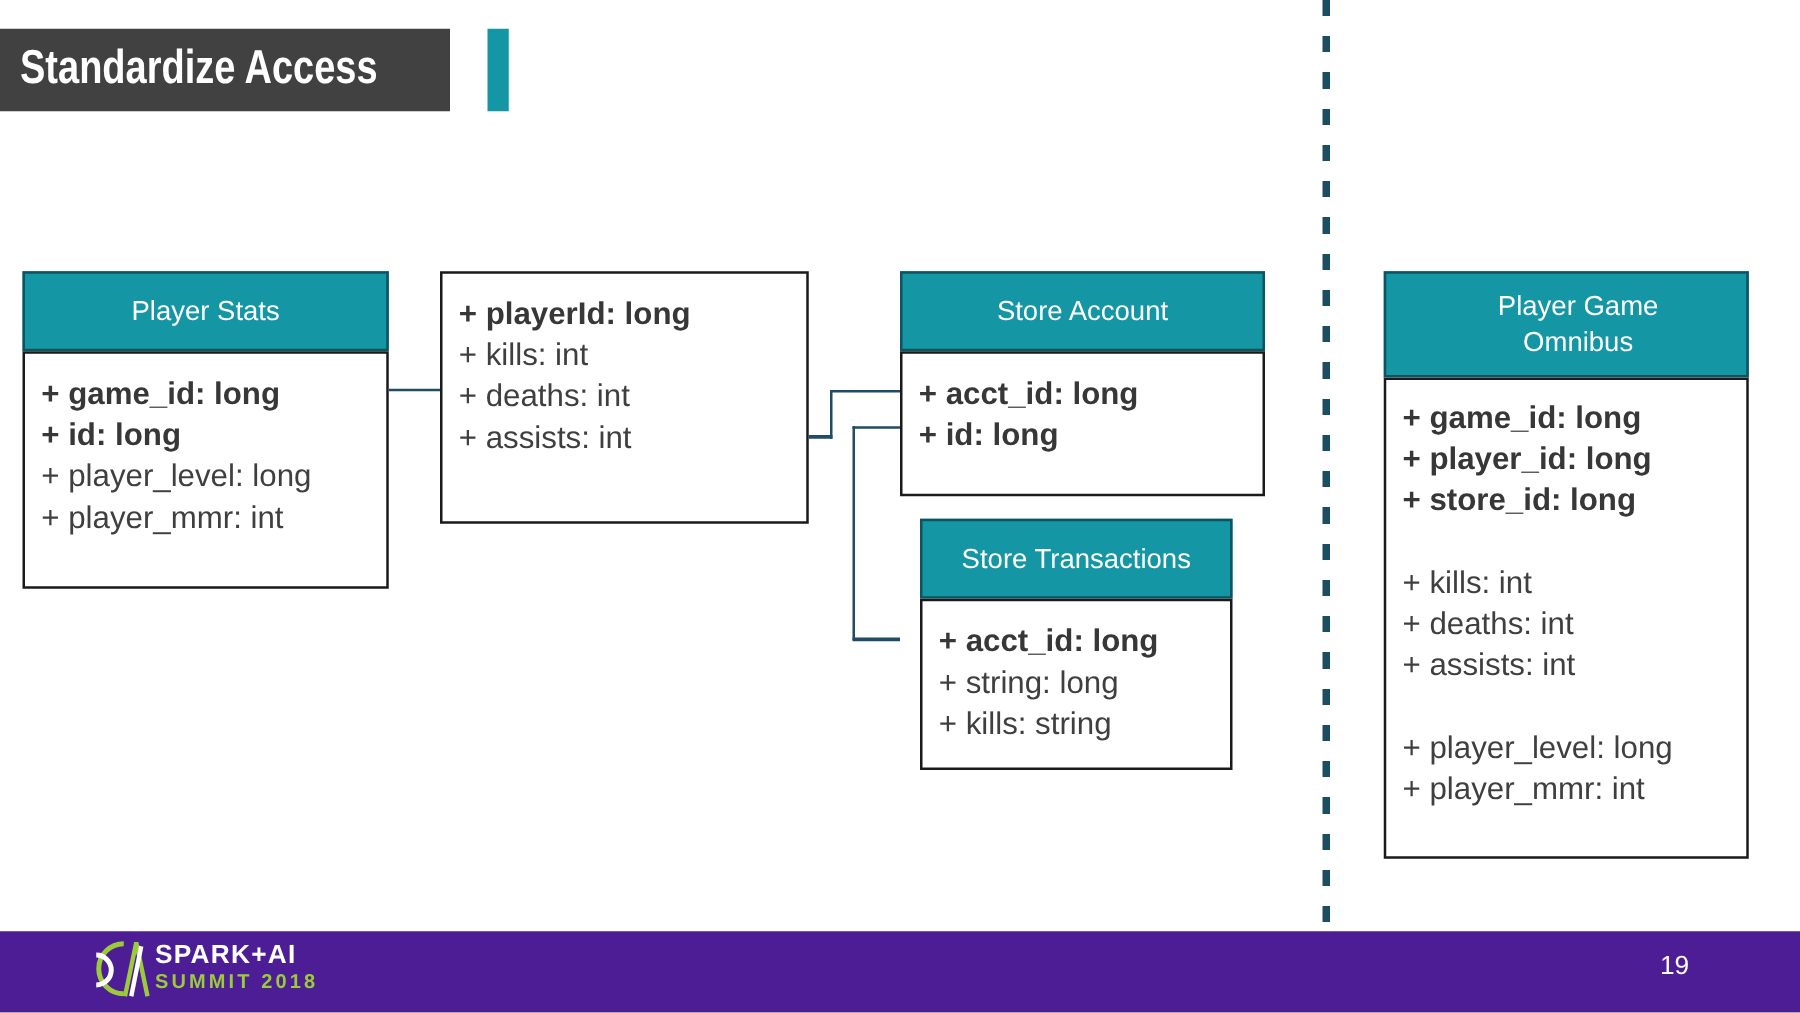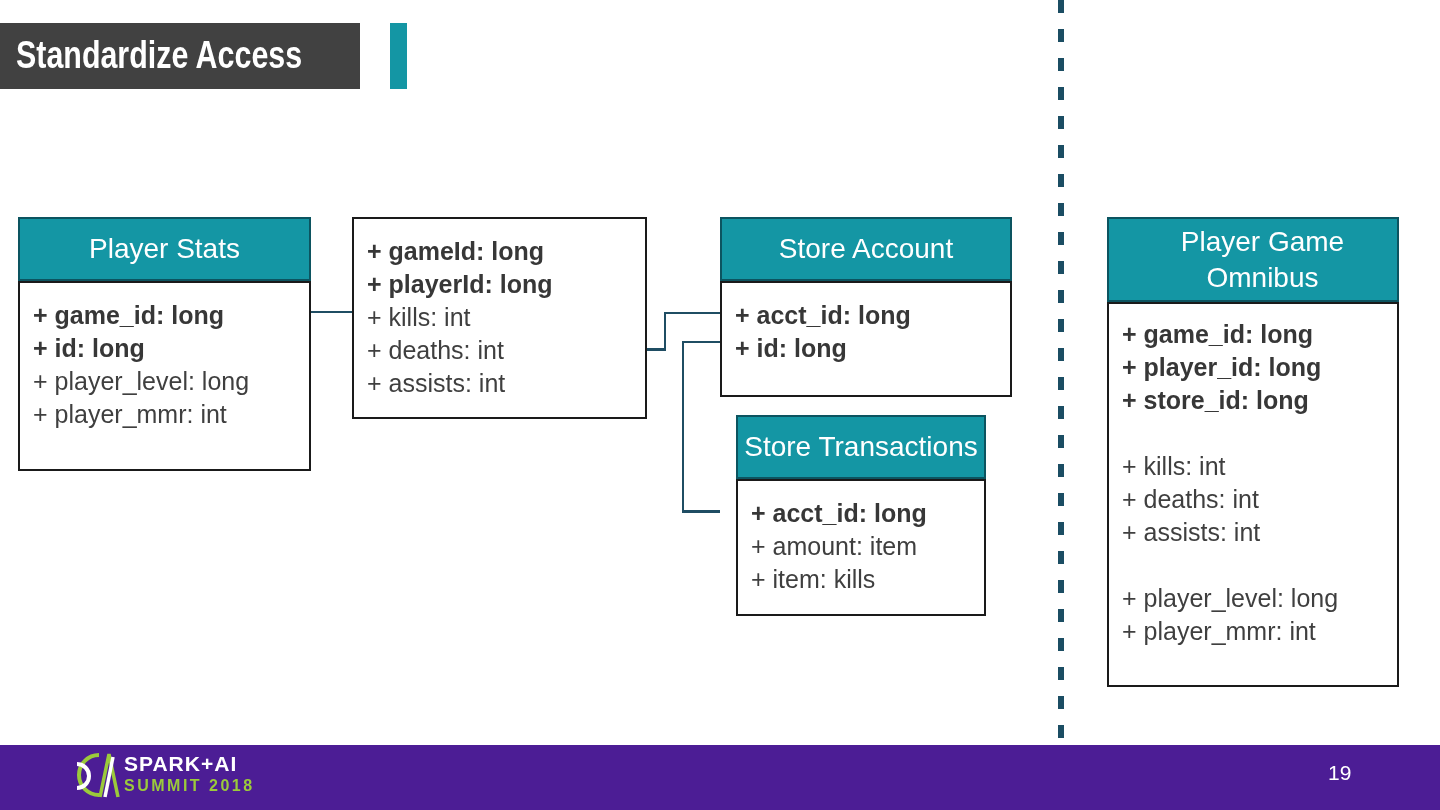--- a/index.html
+++ b/index.html
@@ -13,21 +13,21 @@
   
   .titlebar{position:absolute;left:0;top:23px;width:360px;height:66px;background:var(--titlebar);}
   .titlebar-text{position:absolute;left:16px;top:50%;transform:translateY(-52%) scaleX(.8);
       transform-origin:left center;font-size:38px;font-weight:bold;color:#fff;white-space:nowrap;}
   .title-accent{position:absolute;left:390px;top:23px;width:17px;height:66px;background:var(--teal);}
 
   
   .entity{position:absolute;}
   .entity .hd{background:var(--teal);border:2px solid var(--teal_border);color:#fff;
       display:flex;align-items:center;justify-content:center;text-align:center;
-      font-size:28px;line-height:1.28;box-sizing:border-box;}
+      font-size:22px;line-height:1.28;box-sizing:border-box;}
   .entity .bd{background:#fff;border:2px solid #1a1a1a;box-sizing:border-box;
       padding:16px 8px 0 13px;font-size:25px;color:#3F3F3F;}
   .field{line-height:33px;white-space:nowrap;}
   .field.bold{font-weight:bold;color:#373737;}
   .spacer{height:33px;}
   .hd .hd-label{max-width:210px;}
 
   #player-stats{left:18px;top:217px;width:293px;}
   #player-stats .hd{height:64px;} #player-stats .bd{height:190px;}
   #game-details{left:352px;top:217px;width:295px;}
@@ -87,21 +87,20 @@
     <div class="bd">
         <div class="field bold">+ game_id: long</div>
         <div class="field bold">+ id: long</div>
         <div class="field">+ player_level: long</div>
         <div class="field">+ player_mmr: int</div>
       </div>
   </div>
 
   <div class="entity" id="game-details">
     <div class="bd">
-        <div class="field bold">+ gameId: long</div>
         <div class="field bold">+ playerId: long</div>
         <div class="field">+ kills: int</div>
         <div class="field">+ deaths: int</div>
         <div class="field">+ assists: int</div>
       </div>
   </div>
 
   <div class="entity" id="store-account">
     <div class="hd">
       <span class="hd-label">Store Account</span>
@@ -111,22 +110,22 @@
         <div class="field bold">+ id: long</div>
       </div>
   </div>
 
   <div class="entity" id="store-transactions">
     <div class="hd">
       <span class="hd-label" style="max-width:260px">Store Transactions</span>
     </div>
     <div class="bd">
         <div class="field bold">+ acct_id: long</div>
-        <div class="field">+ amount: item</div>
-        <div class="field">+ item: kills</div>
+        <div class="field">+ string: long</div>
+        <div class="field">+ kills: string</div>
       </div>
   </div>
 
   <div class="entity" id="omnibus">
     <div class="hd">
       <span class="hd-label" style="max-width:180px">Player Game Omnibus</span>
     </div>
     <div class="bd">
         <div class="field bold">+ game_id: long</div>
         <div class="field bold">+ player_id: long</div>

